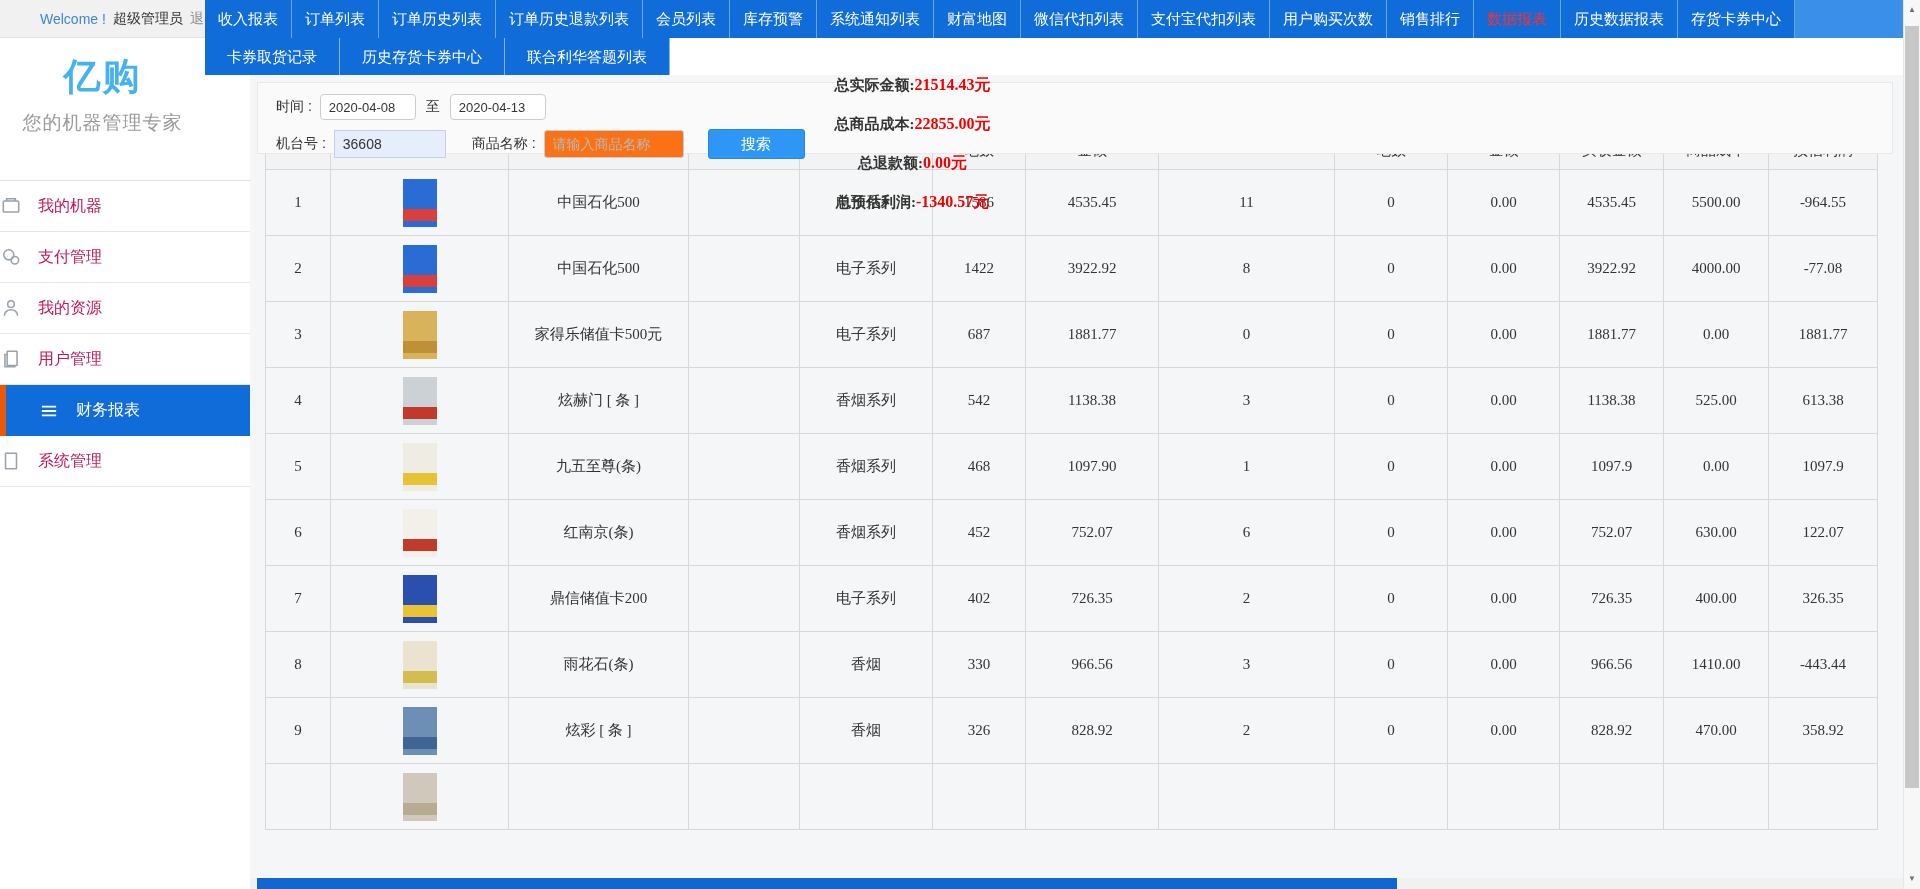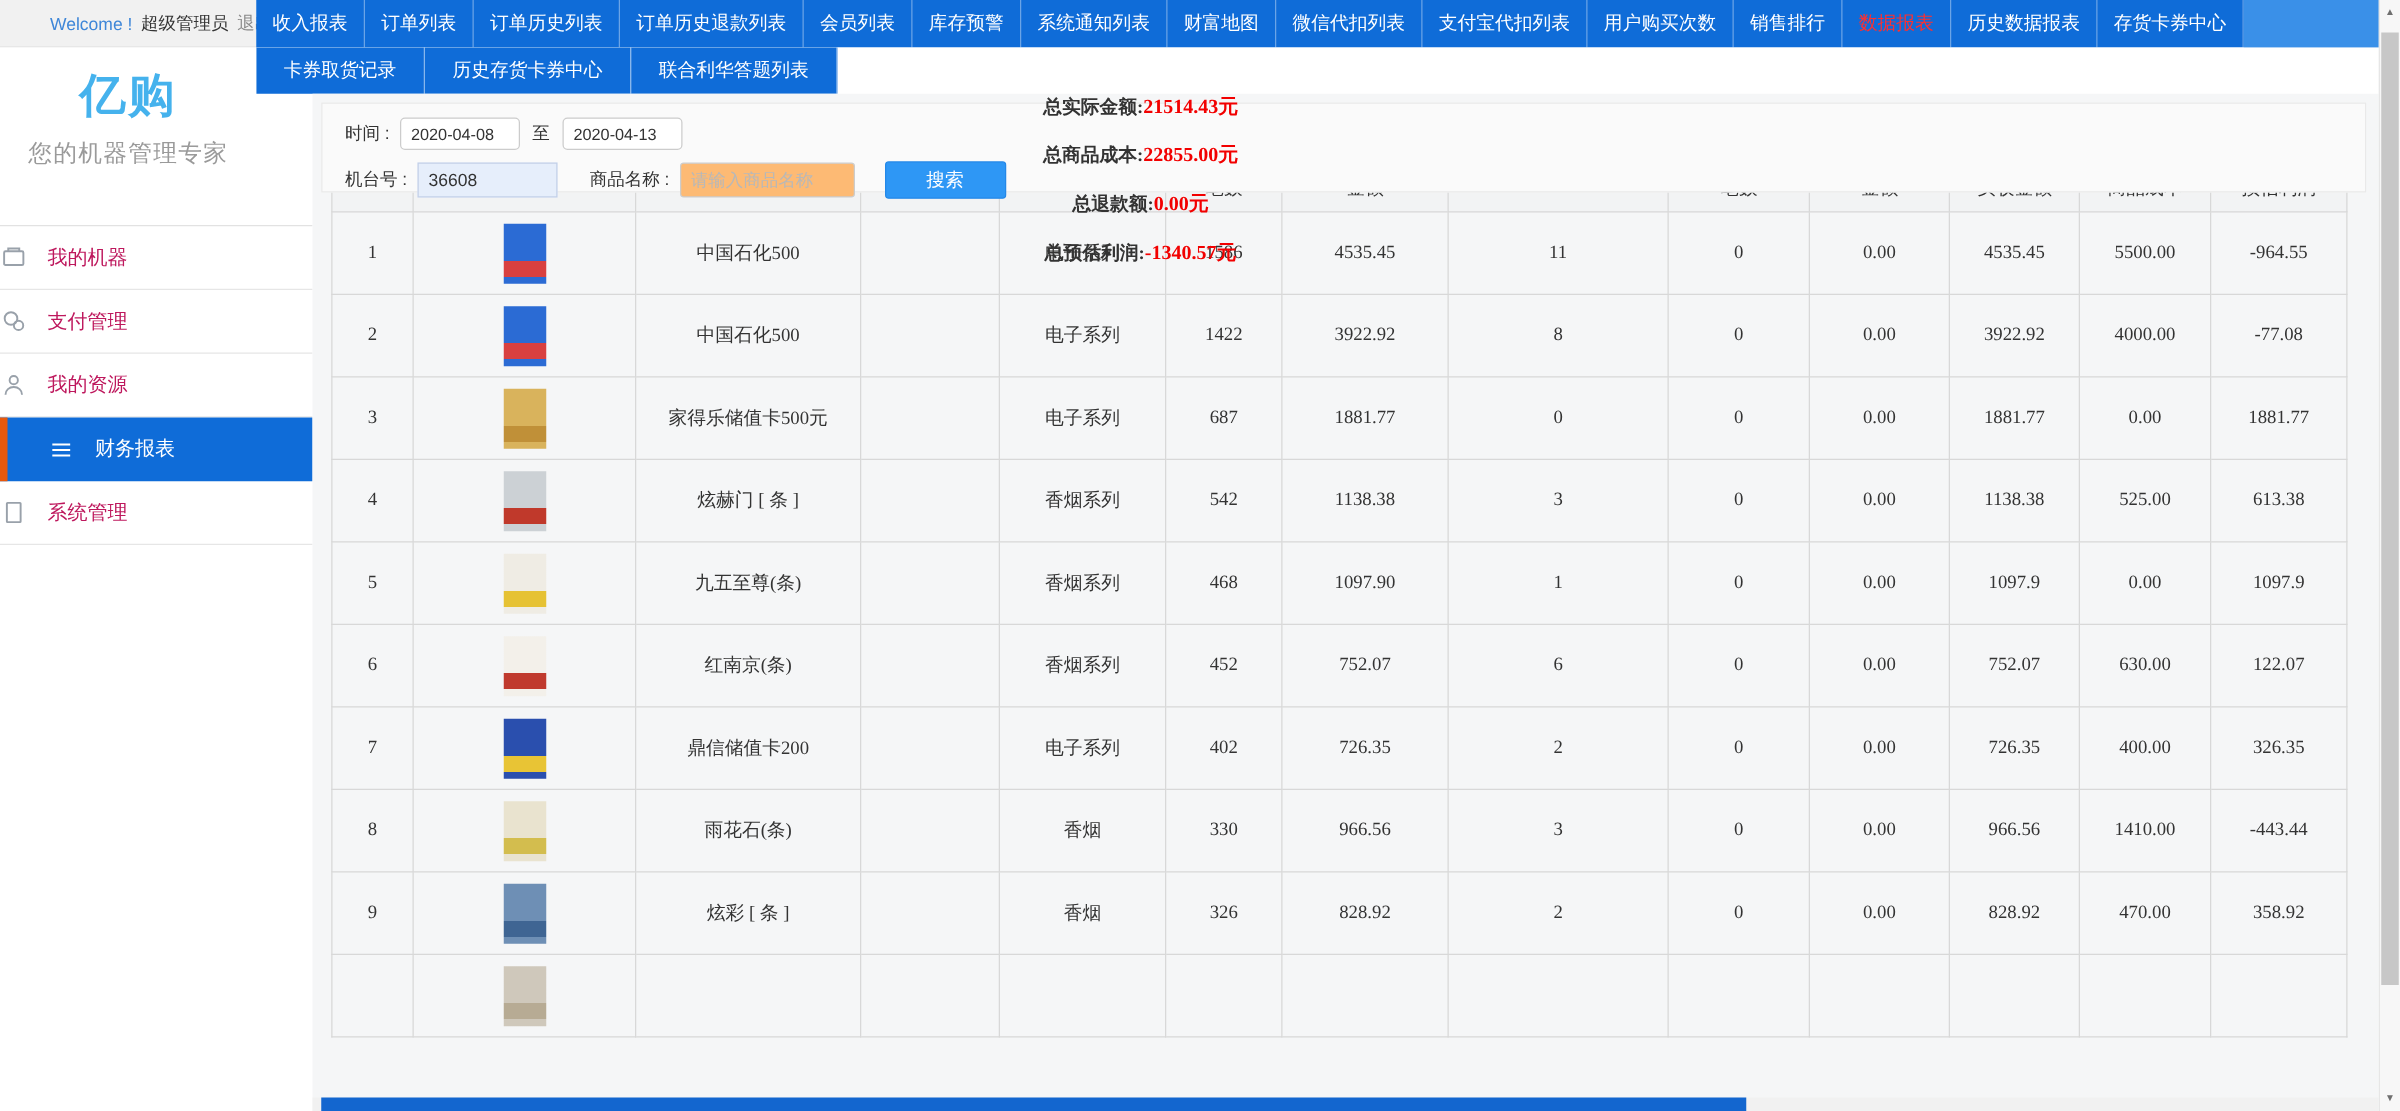--- a/index.html
+++ b/index.html
@@ -50,21 +50,21 @@
     background:#fafafa; border:1px solid #e9e9e9; }
   .frow { position:absolute; left:18px; display:flex; align-items:center; }
   .frow1 { top:10px; height:28px; }
   .frow2 { top:46px; height:30px; }
   .flabel { font-size:14px; color:#333; margin-right:8px; white-space:nowrap; }
   .date-input { width:96px; height:26px; border:1px solid #ccc; border-radius:4px;
     background:#fff; padding:0 8px; font-size:13px; color:#333; }
   .to-label { margin:0 10px; font-size:14px; color:#333; }
   .machine-input { width:112px; height:28px; background:var(--machine-bg); border:1px solid #c3d0e8;
     padding:0 8px; font-size:14px; color:#333; margin-right:26px; }
-  .product-input { width:140px; height:28px; background:#fdba74; border:1px solid #ccc;
+  .product-input { width:140px; height:28px; background:#f97316; border:1px solid #ccc;
     border-radius:3px; padding:0 8px; font-size:14px; color:#333; }
   .product-input::placeholder { color:#b8b8b8; }
   .search-btn { width:97px; height:30px; margin-left:24px; background:var(--accent-blue);
     border:1px solid #2488e8; border-radius:3px; color:#fff; font-size:15px; cursor:pointer; }
   .summary { display:flex; gap:18px; margin-left:30px; align-items:center; white-space:nowrap;
     font-family:"Liberation Serif","DejaVu Serif",serif;flex-direction:column; }
   .sum-label { font-size:15px; font-weight:bold; color:#333; }
   .sum-value { font-size:16px; font-weight:bold; color:var(--value-red); }
 
   
@@ -151,20 +151,29 @@
         <span class="side-label">支付管理</span>
       </div>
       <div class="side-item">
         <span class="side-icon">
           <svg viewBox="0 0 20 20" fill="none" stroke="currentColor" stroke-width="1.4">
             <circle cx="10" cy="6.5" r="3"></circle>
             <path d="M4 17c0-3.3 2.7-5.5 6-5.5s6 2.2 6 5.5"></path>
           </svg>
         </span>
         <span class="side-label">我的资源</span>
+      </div>
+      <div class="side-item">
+        <span class="side-icon">
+          <svg viewBox="0 0 20 20" fill="none" stroke="currentColor" stroke-width="1.4">
+            <rect x="6.5" y="3" width="9" height="13" rx="0.5"></rect>
+            <path d="M6.5 6H4.5v11h9v-1"></path>
+          </svg>
+        </span>
+        <span class="side-label">用户管理</span>
       </div>
       <div class="side-item active">
         <span class="side-icon">
           <svg viewBox="0 0 20 20" fill="none" stroke="currentColor" stroke-width="1.6">
             <path d="M3.5 6h13M3.5 10h13M3.5 14h13"></path>
           </svg>
         </span>
         <span class="side-label">财务报表</span>
       </div>
       <div class="side-item">

